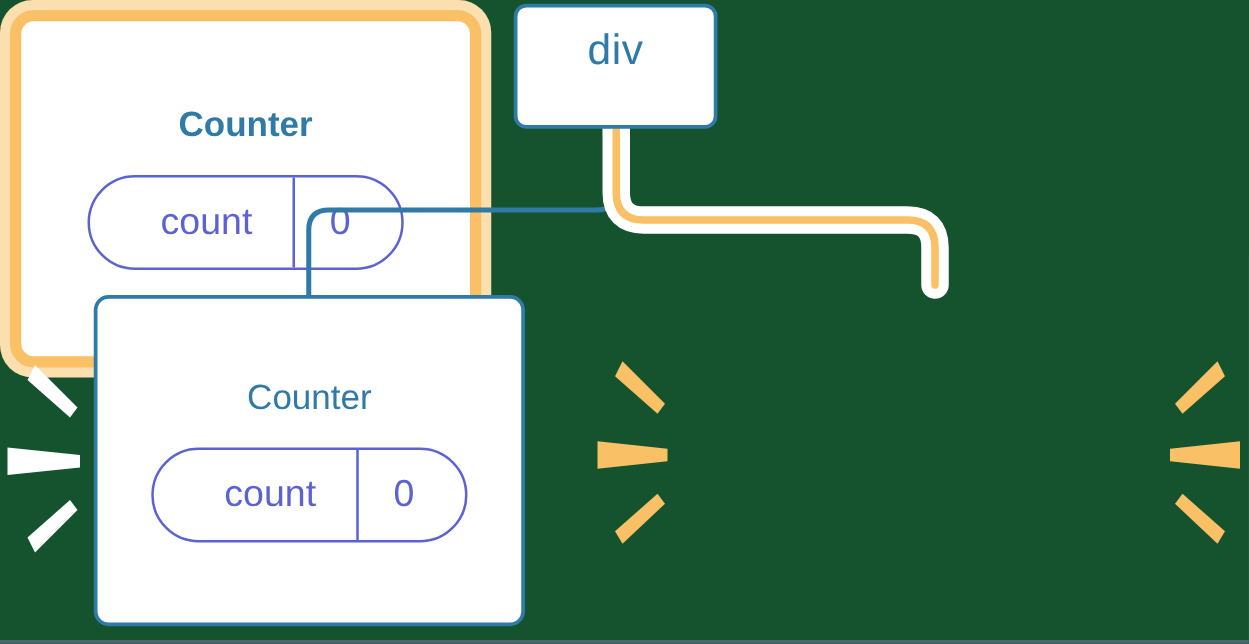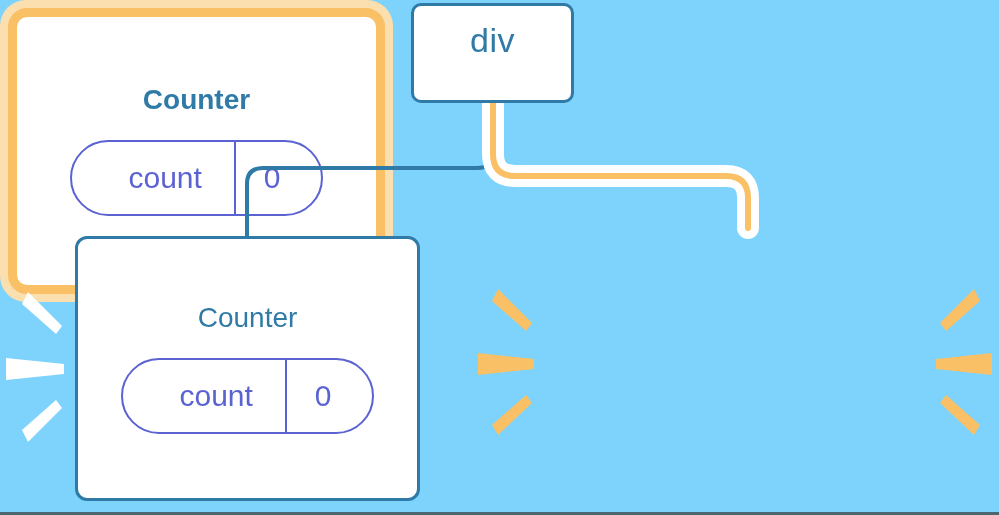--- a/index.html
+++ b/index.html
@@ -10,21 +10,21 @@
     width: 999px;
     height: 515px;
     overflow: hidden;
     font-family: "Liberation Sans", sans-serif;
     background: #4c666f;
   }
   #stage {
     position: relative;
     width: 999px;
     height: 512px;
-    background: #7dd3fc;
+    background: #14532d;
   }
   #wires {
     position: absolute;
     left: 0;
     top: 0;
     width: 999px;
     height: 515px;
     pointer-events: none;
   }
 

